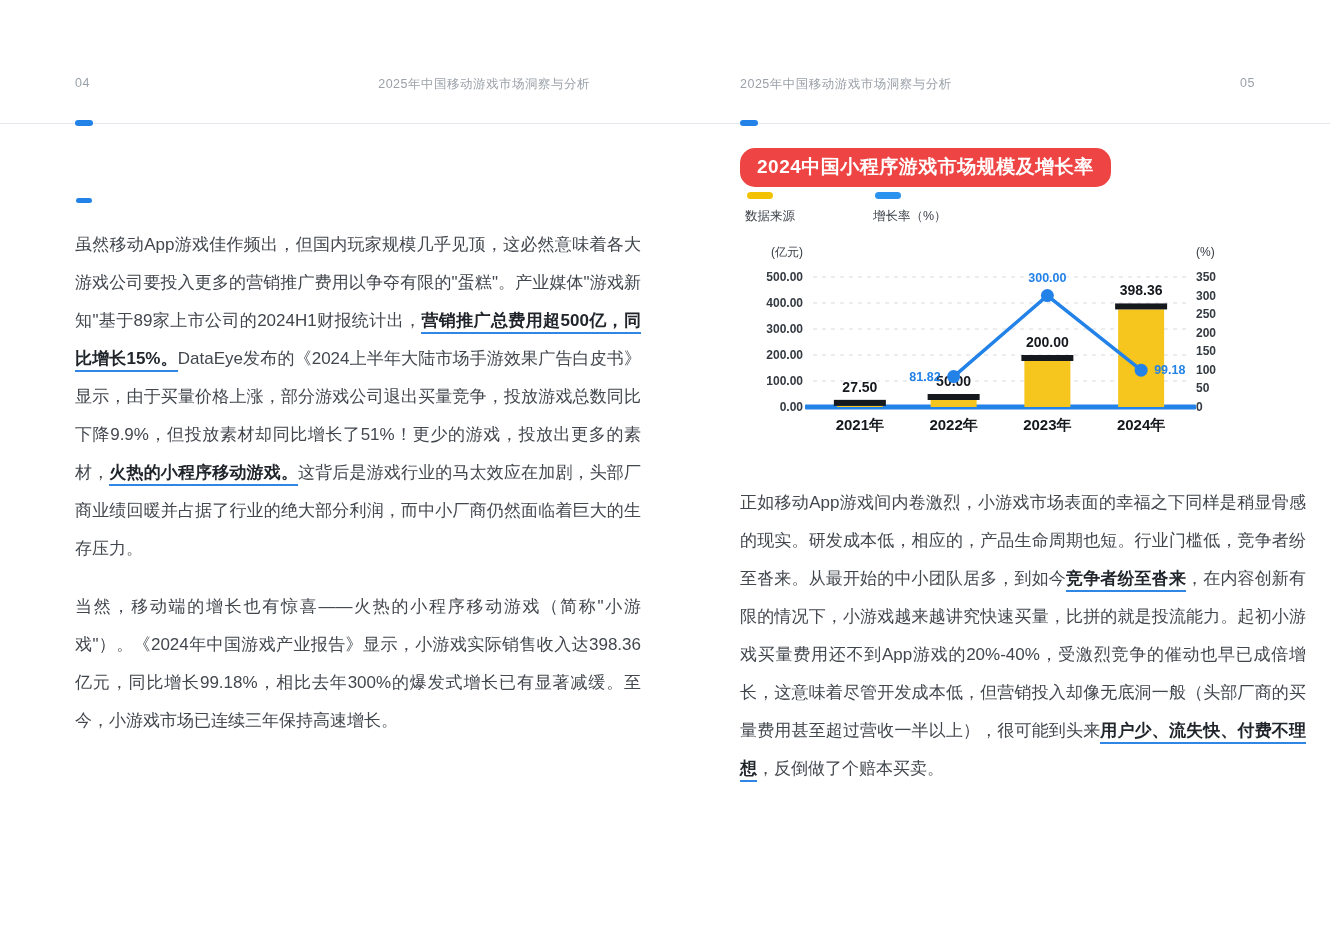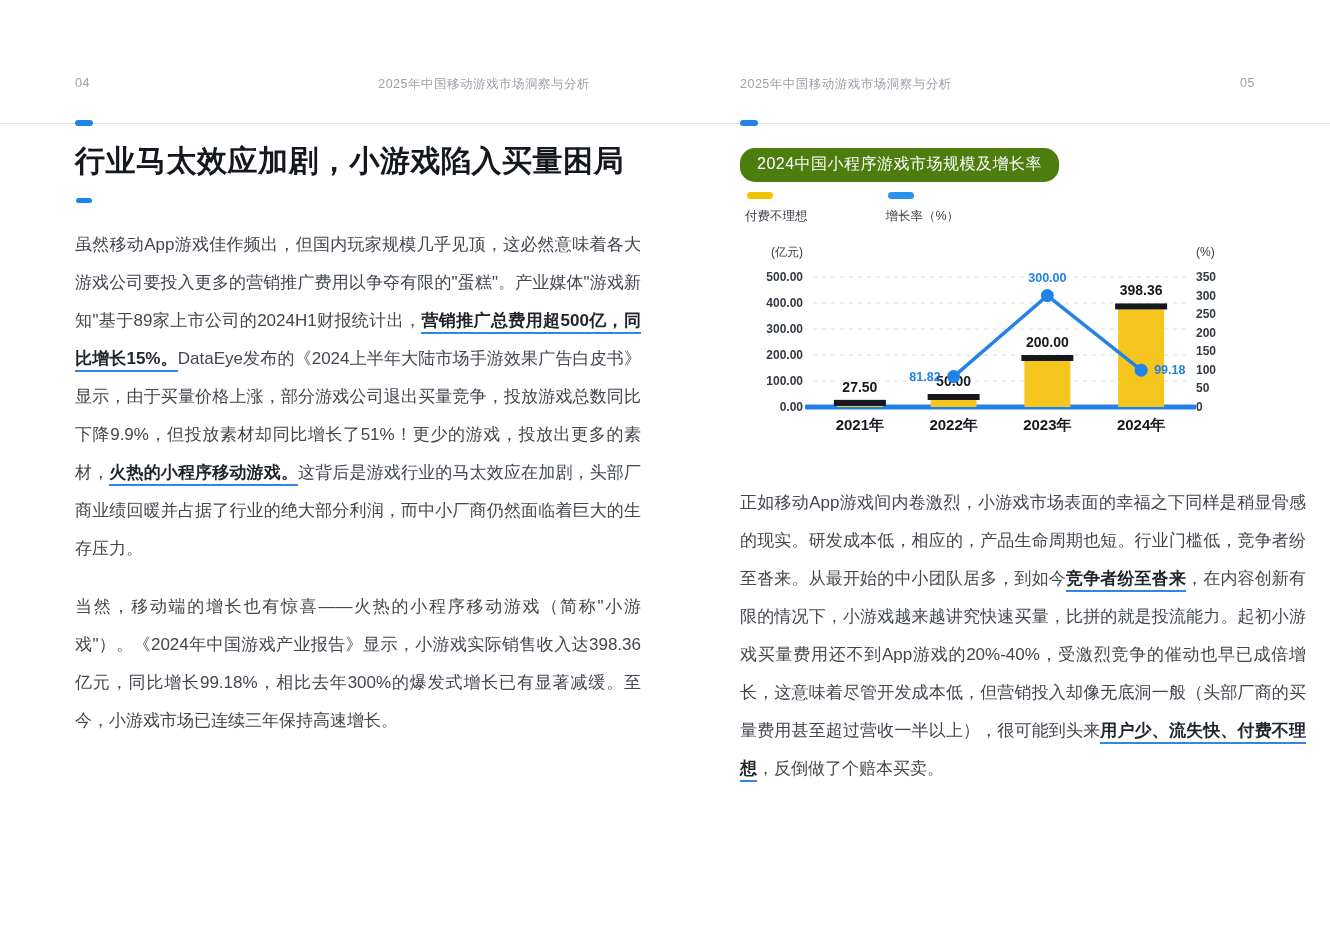--- a/index.html
+++ b/index.html
@@ -23,22 +23,22 @@
                 background:#2382e8; border-radius:2.5px; }
 
   .body-copy { position:absolute; left:75px; width:566px;
                font-size:17px; line-height:38px; color:#42474e; text-align:justify; }
   .body-copy-left { top:180px; }
   .body-copy-right { top:438px; }
   .body-copy p { margin-bottom:20px; }
   .body-copy span.b { font-weight:700; color:#20252b; }
   .body-copy span.u { border-bottom:2px solid #2f86e4; padding-bottom:2px; }
 
-  .chart-badge { position:absolute; top:102px; left:75px; background:#4d7c0f; color:#ffffff;
-                 font-size:16px; font-weight:400; padding:6px 17px 7px; border-radius:15px;
+  .chart-badge { position:absolute; top:102px; left:75px; background:#ef4444; color:#ffffff;
+                 font-size:19px; font-weight:700; padding:6px 17px 7px; border-radius:15px;
                  letter-spacing:0.5px; }
 
   .legend { position:absolute; top:146px; left:80px; display:flex; gap:78px; }
   .legend-item { display:flex; flex-direction:column; }
   .legend-swatch { width:26px; height:7px; border-radius:4px; margin-left:2px; }
   .legend-swatch.yellow { background:#f2c200; }
   .legend-swatch.blue { background:#2b93ee; }
   .legend-label { margin-top:9px; font-size:12.5px; color:#3c4148; }
 
   .chart-wrap { position:absolute; top:194px; left:66px; width:534px; height:204px; }
@@ -64,21 +64,20 @@
 <body>
 
 <div class="page page-left">
   <div class="page-header">
     <span>04</span>
     <span>2025年中国移动游戏市场洞察与分析</span>
   </div>
   <div class="divider"></div>
   <div class="divider-dash"></div>
 
-  <h1 class="article-title">行业马太效应加剧，小游戏陷入买量困局</h1>
   <div class="title-dash"></div>
 
   <div class="body-copy body-copy-left">
     <p><span>虽然移动App游戏佳作频出，但国内玩家规模几乎见顶，这必然意味着各大游戏公司要投入更多的营销推广费用以争夺有限的"蛋糕"。产业媒体"游戏新知"基于89家上市公司的2024H1财报统计出，</span><span class="b u">营销推广总费用超500亿，同比增长15%。</span><span>DataEye发布的《2024上半年大陆市场手游效果广告白皮书》显示，由于买量价格上涨，部分游戏公司退出买量竞争，投放游戏总数同比下降9.9%，但投放素材却同比增长了51%！更少的游戏，投放出更多的素材，</span><span class="b u">火热的小程序移动游戏。</span><span>这背后是游戏行业的马太效应在加剧，头部厂商业绩回暖并占据了行业的绝大部分利润，而中小厂商仍然面临着巨大的生存压力。</span></p>
     <p><span>当然，移动端的增长也有惊喜——火热的小程序移动游戏（简称"小游戏"）。《2024年中国游戏产业报告》显示，小游戏实际销售收入达398.36亿元，同比增长99.18%，相比去年300%的爆发式增长已有显著减缓。至今，小游戏市场已连续三年保持高速增长。</span></p>
   </div>
 
   <div class="footer-accent"></div>
 </div>
 
@@ -88,21 +87,21 @@
     <span>05</span>
   </div>
   <div class="divider"></div>
   <div class="divider-dash"></div>
 
   <div class="chart-badge">2024中国小程序游戏市场规模及增长率</div>
 
   <div class="legend">
     <div class="legend-item">
       <span class="legend-swatch yellow"></span>
-      <span class="legend-label">付费不理想</span>
+      <span class="legend-label">数据来源</span>
     </div>
     <div class="legend-item">
       <span class="legend-swatch blue"></span>
       <span class="legend-label">增长率（%）</span>
     </div>
   </div>
 
   <div class="chart-wrap">
     <svg id="chart-svg" width="534" height="204" viewBox="0 0 534 204">
         <line x1="82" y1="37" x2="457" y2="37" class="grid"></line>

